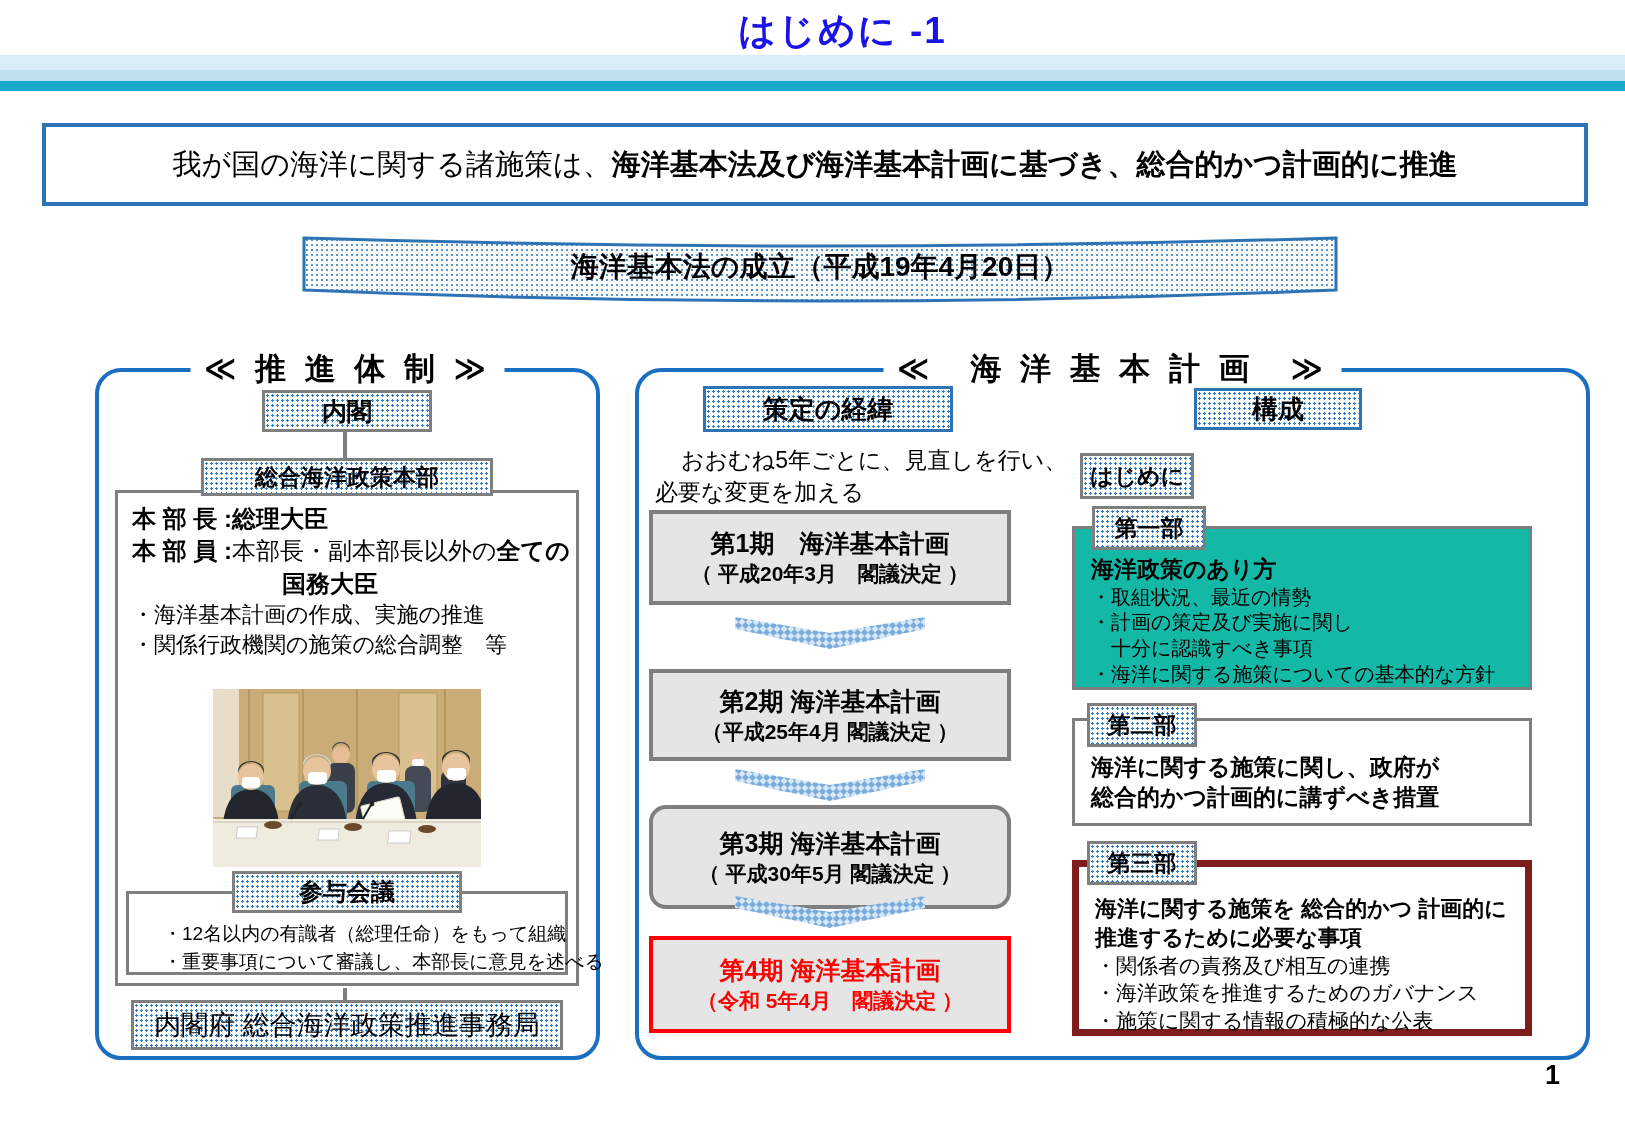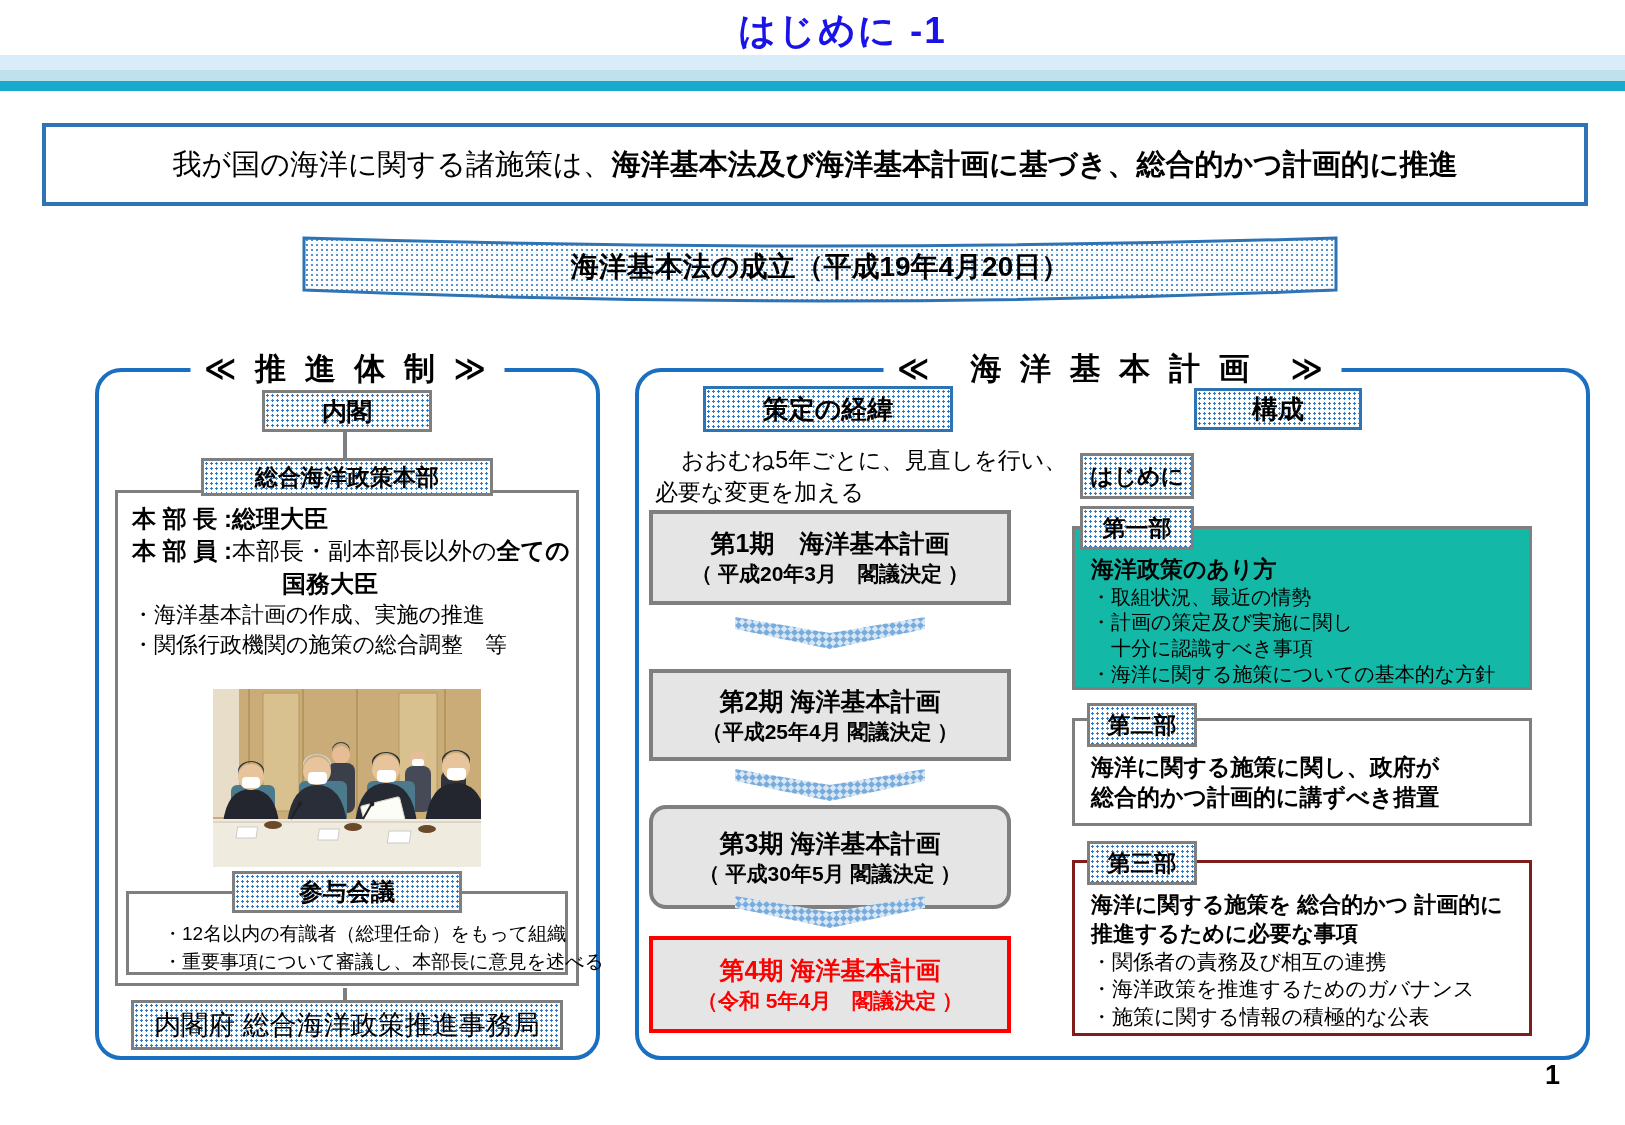--- a/index.html
+++ b/index.html
@@ -66,28 +66,28 @@
   .plan .s{font-size:21px;font-weight:bold;white-space:nowrap;}
   #plan-1{top:138px;height:95px;}
   #plan-2{top:297px;height:92px;}
   #plan-3{top:433px;height:104px;border-radius:17px;}
   #plan-4{top:564px;height:97px;border-color:#fe0000;color:#fe0000;}
   .chev{position:absolute;left:96px;}
   #chev-1{top:243px;} #chev-2{top:395px;} #chev-3{top:522px;}
 
   
   #intro-tab{left:441px;top:81px;width:114px;height:46px;font-size:23px;}
-  #sec1-tab{left:441px;top:134px;width:114px;height:44px;font-size:23px;}
+  #sec1-tab{left:453px;top:134px;width:114px;height:44px;font-size:23px;}
   #sec1-box{position:absolute;left:433px;top:154px;width:460px;height:164px;border:3px solid #7f7f7f;
             box-sizing:border-box;background:#14b8a6;padding:26px 4px 0 16px;}
   #sec2-tab{left:448px;top:331px;width:110px;height:44px;font-size:23px;}
   #sec2-box{position:absolute;left:433px;top:346px;width:460px;height:108px;border:3px solid #7f7f7f;
             box-sizing:border-box;background:#fff;padding:32px 4px 0 16px;}
   #sec3-tab{left:448px;top:469px;width:110px;height:44px;font-size:23px;}
-  #sec3-box{position:absolute;left:433px;top:488px;width:460px;height:176px;border:3px solid #7f1d1d;
+  #sec3-box{position:absolute;left:433px;top:488px;width:460px;height:176px;border:7px solid #7f1d1d;
             box-sizing:border-box;background:#fff;padding:28px 4px 0 16px;}
   .sec-head{font-size:23px;font-weight:bold;line-height:1.3;white-space:nowrap;}
   .sec-head.sm{font-size:22px;}
   .sec-bullet{font-size:20px;line-height:1.28;white-space:nowrap;}
   .sec-bullet.lg{font-size:21px;line-height:1.3;}
 
   .page-number{position:absolute;left:1545px;top:1060px;font-size:27px;font-weight:bold;}
 </style>
 </head>
 <body>

